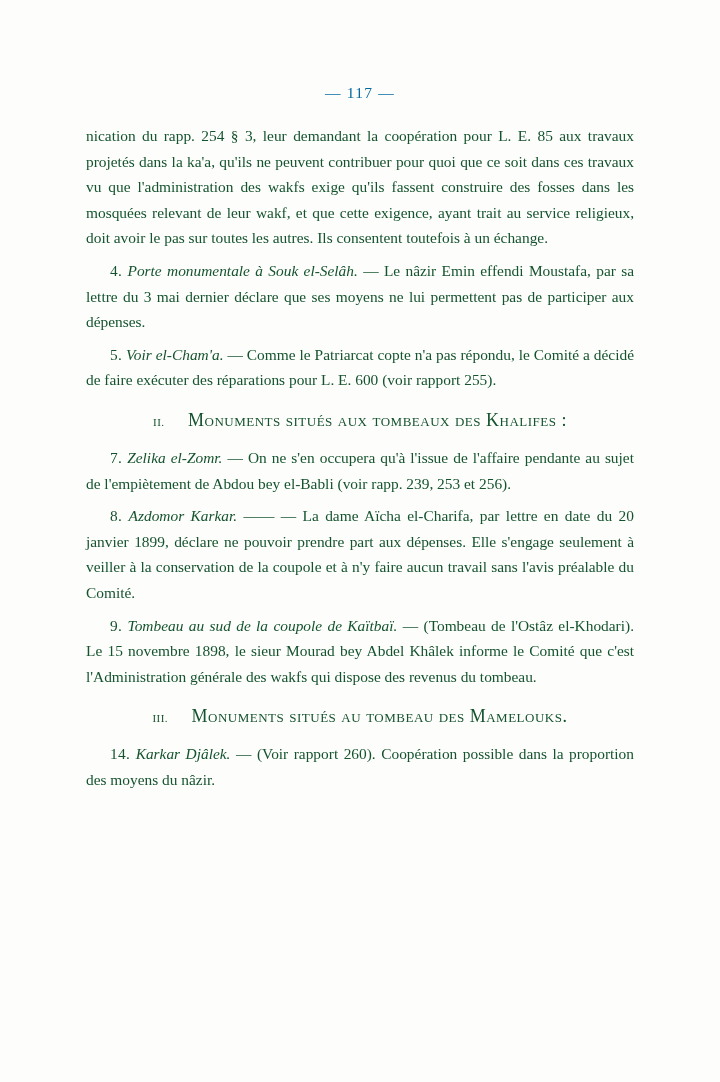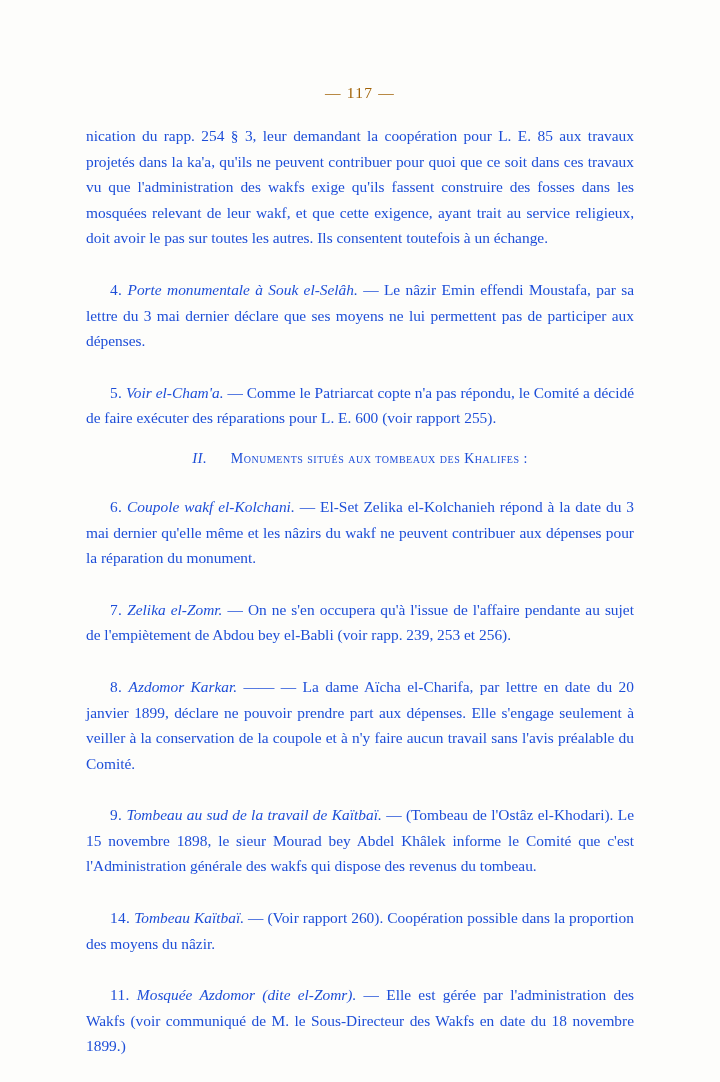--- a/index.html
+++ b/index.html
@@ -23,43 +23,43 @@
     background: #fdfdfb;
   }
   .page-header {
     position: absolute;
     top: 84px;
     left: 0;
     width: 720px;
     text-align: center;
     font-size: 15.5px;
     letter-spacing: 1.2px;
-    color: #a16207;
+    color: #0369a1;
   }
   .content {
     position: absolute;
     left: 86px;
     top: 123px;
     width: 548px;
     font-size: 15.4px;
     line-height: 25.6px;
     text-align: justify;
     text-justify: inter-word;
-    color: #1d4ed8;
+    color: #14532d;
   }
   p {
     margin: 0 0 0 0;
   }
   p.para {
     text-indent: 0;
     margin-bottom: 1px;
   }
   p.indented {
     text-indent: 24px;
-    margin-top: 26px;
+    margin-top: 7px;
     margin-bottom: 1px;
   }
   .num {
     letter-spacing: 0.3px;
   }
   .it {
     font-style: italic;
   }
   .dash {
     letter-spacing: 0px;
@@ -67,25 +67,24 @@
   .section-head {
     text-align: center;
     font-variant: small-caps;
     font-size: 13.2px;
     letter-spacing: 0.4px;
     margin: 18px 0 14px 0;
     line-height: 18px;
   }
   .section-head .rn {
     font-variant: normal;
-    font-size: 15px;
-    font-style: italic;
+    font-size: 11px;
   }
   .section-head .sc {
-    font-size: 14px;
+    font-size: 18px;
     letter-spacing: 0.5px;
     margin-left: 20px;
   }
 </style>
 </head>
 <body>
 
 <div class="page">
 
   <div class="page-header">— 117 —</div>
@@ -106,57 +105,49 @@
       <span class="it">Voir el-Cham'a.</span>
       <span class="dash">—</span>
       <span>Comme le Patriarcat copte n'a pas répondu, le Comité a décidé de faire exécuter des réparations pour L. E. 600 (voir rapport 255).</span>
     </p>
 
     <div class="section-head">
       <span class="rn">II.</span>
       <span class="sc">Monuments situés aux tombeaux des Khalifes :</span>
     </div>
 
-    <p class="indented">
-      <span class="num">6.</span>
-      <span class="it">Coupole wakf el-Kolchani.</span>
-      <span class="dash">—</span>
-      <span>El-Set Zelika el-Kolchanieh répond à la date du 3 mai dernier qu'elle même et les nâzirs du wakf ne peuvent contribuer aux dépenses pour la réparation du monument.</span>
-    </p>
 
     <p class="indented">
       <span class="num">7.</span>
       <span class="it">Zelika el-Zomr.</span>
       <span class="dash">—</span>
       <span>On ne s'en occupera qu'à l'issue de l'affaire pendante au sujet de l'empiètement de Abdou bey el-Babli (voir rapp. 239, 253 et 256).</span>
     </p>
 
     <p class="indented">
       <span class="num">8.</span>
       <span class="it">Azdomor Karkar.</span>
       <span class="dash">—— —</span>
       <span>La dame Aïcha el-Charifa, par lettre en date du 20 janvier 1899, déclare ne pouvoir prendre part aux dépenses. Elle s'engage seulement à veiller à la conservation de la coupole et à n'y faire aucun travail sans l'avis préalable du Comité.</span>
     </p>
 
     <p class="indented">
       <span class="num">9.</span>
-      <span class="it">Tombeau au sud de la travail de Kaïtbaï.</span>
+      <span class="it">Tombeau au sud de la coupole de Kaïtbaï.</span>
       <span class="dash">—</span>
       <span>(Tombeau de l'Ostâz el-Khodari). Le 15 novembre 1898, le sieur Mourad bey Abdel Khâlek informe le Comité que c'est l'Administration générale des wakfs qui dispose des revenus du tombeau.</span>
     </p>
 
+    <div class="section-head">
+      <span class="rn">III.</span>
+      <span class="sc">Monuments situés au tombeau des Mamelouks.</span>
+    </div>
 
     <p class="indented">
       <span class="num">14.</span>
-      <span class="it">Tombeau Kaïtbaï.</span>
+      <span class="it">Karkar Djâlek.</span>
       <span class="dash">—</span>
       <span>(Voir rapport 260). Coopération possible dans la proportion des moyens du nâzir.</span>
     </p>
 
-    <p class="indented">
-      <span class="num">11.</span>
-      <span class="it">Mosquée Azdomor (dite el-Zomr).</span>
-      <span class="dash">—</span>
-      <span>Elle est gérée par l'administration des Wakfs (voir communiqué de M. le Sous-Directeur des Wakfs en date du 18 novembre 1899.)</span>
-    </p>
 
   </div>
 </div>
 
 </body></html>

